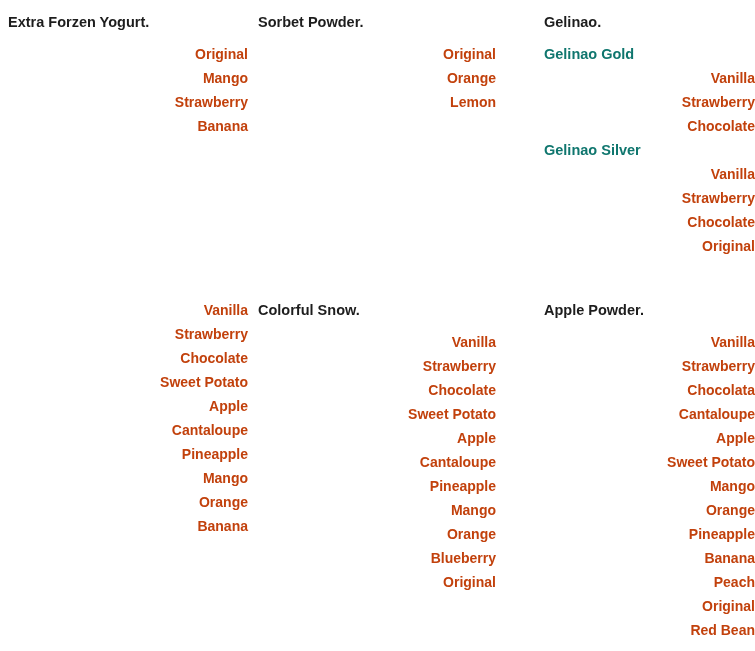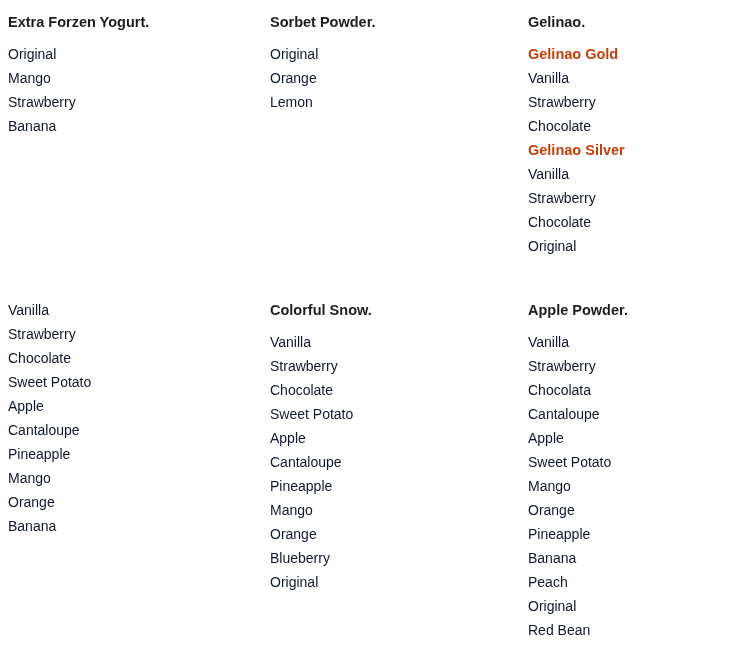--- a/index.html
+++ b/index.html
@@ -18,54 +18,55 @@
   .page {
     position: relative;
     width: 755px;
     height: 651px;
     box-sizing: border-box;
     padding: 10px 0 0 0;
   }
   .grid {
     display: grid;
     grid-template-columns: 248px 248px 259px;
-    column-gap: 12px;
+    column-gap: 0;
   }
   .block {
     padding: 0;
   }
   .block-title {
     font-weight: bold;
     color: #1d1d1d;
     font-size: 14.5px;
     line-height: 24px;
     margin: 0 0 8px 0;
     padding-left: 8px;
   }
   .sub-title {
     font-weight: bold;
-    color: #c2410c;
+    color: #0f766e;
     font-size: 14.5px;
     line-height: 24px;
     margin: 0;
     padding-left: 8px;
   }
   .item {
-    font-weight: normal;
-    color: #0f172a;
+    font-weight: bold;
+    color: #c2410c;
     font-size: 14px;
     line-height: 24px;
     margin: 0;
     padding-left: 8px;
+    text-align: right;
   }
   
   .row1 .block { min-height: 288px; }
   .row2 .block { min-height: 350px; }
   .col-offset-2 { padding-left: 2px; }
-  .col-offset-3 { padding-left: 0px; }
+  .col-offset-3 { padding-left: 0px; margin-left: 40px; }
 </style>
 </head>
 <body>
 
 <div class="page">
   <div class="grid row1">
     <div class="block">
       <div class="block-title">Extra Forzen Yogurt.</div>
       <div class="block-items">
         <div class="item">Original</div>

